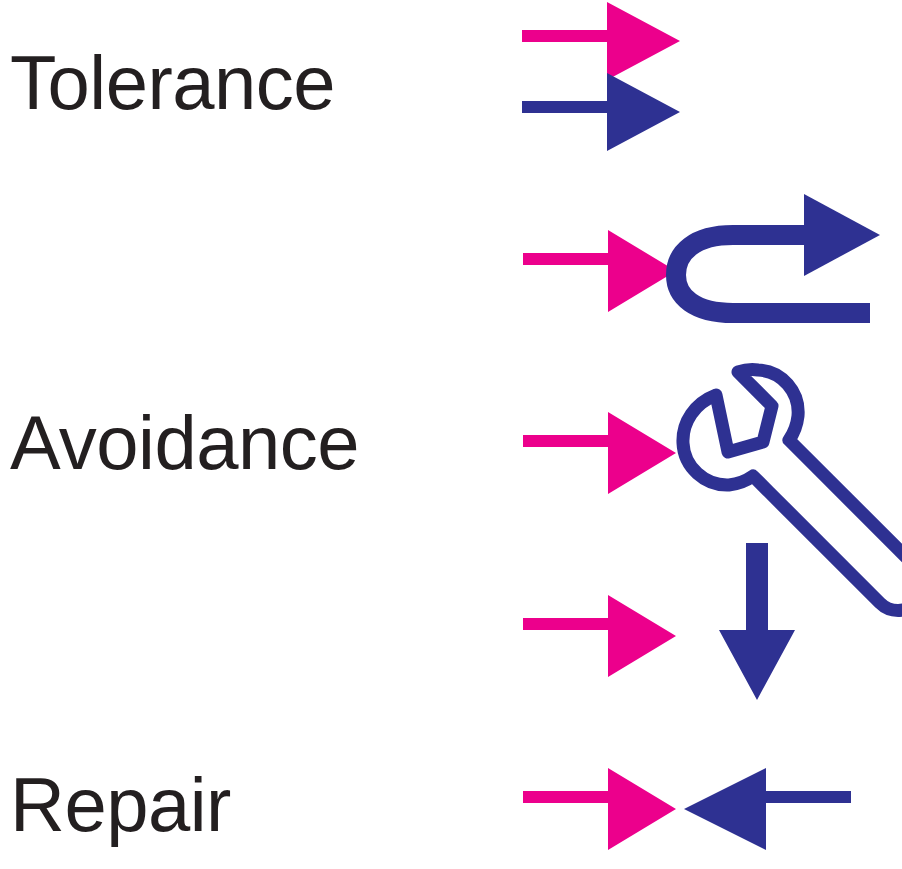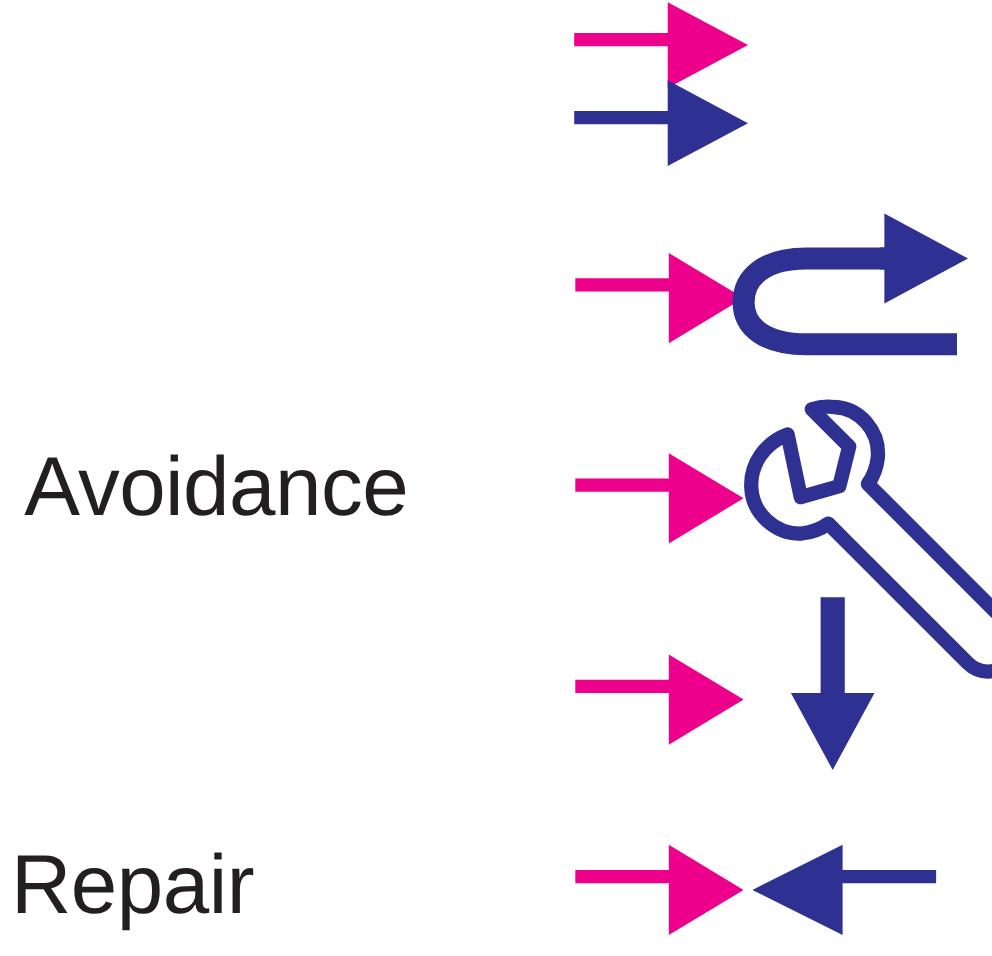--- a/index.html
+++ b/index.html
@@ -42,29 +42,30 @@
   svg { display: block; overflow: visible; }
 
   
   #row-tolerance   { top: 0px;   height: 180px; }
   #row-avoidance   { top: 180px; height: 180px; }
   #row-repair      { top: 360px; height: 180px; }
   #row-attenuation { top: 540px; height: 180px; }
   #row-resistance  { top: 720px; height: 149px; }
 
   #label-tolerance   { top: 45px; }
-  #label-avoidance   { top: 225px; margin-left: 12px; }
+  #label-avoidance   { top: 225px; }
   #label-repair      { top: 407px; }
 </style>
 </head>
 <body>
 
 <div id="diagram">
 
   <div class="row" id="row-tolerance">
+    <div class="row-label" id="label-tolerance">Tolerance</div>
     <div class="glyphs">
       <svg width="422" height="180" viewBox="0 0 422 180" xmlns="http://www.w3.org/2000/svg">
 
         <g>
           <path d="M 42 30 L 127 30 L 127 2 L 200 41 L 127 80 L 127 42 L 42 42 Z" fill="#ec008c"></path>
         </g>
 
         <g>
           <path d="M 42 101 L 127 101 L 127 73 L 200 112 L 127 151 L 127 113 L 42 113 Z" fill="#2e3192"></path>
         </g>

